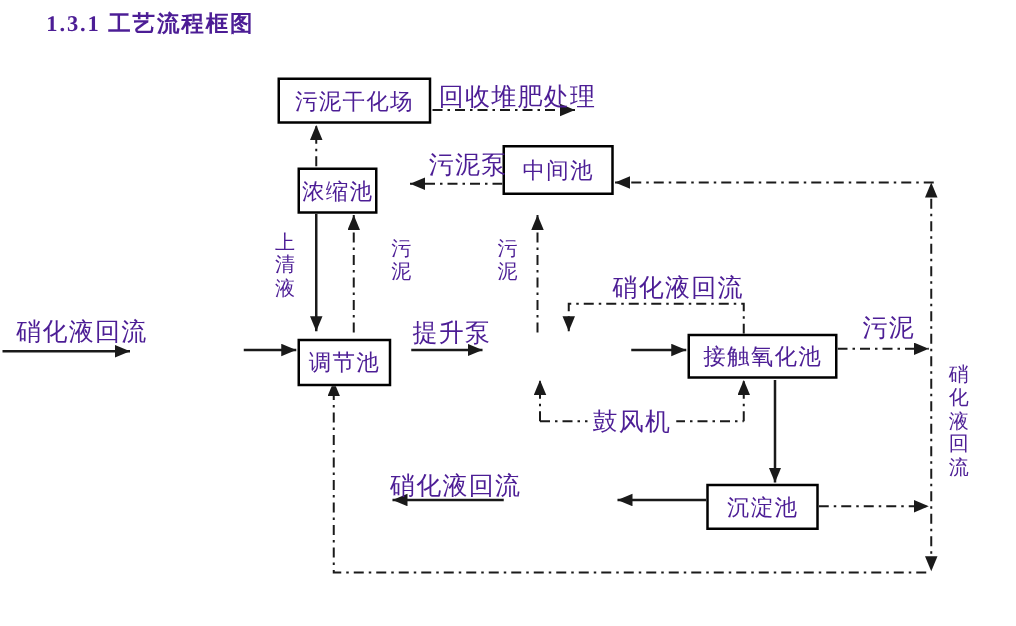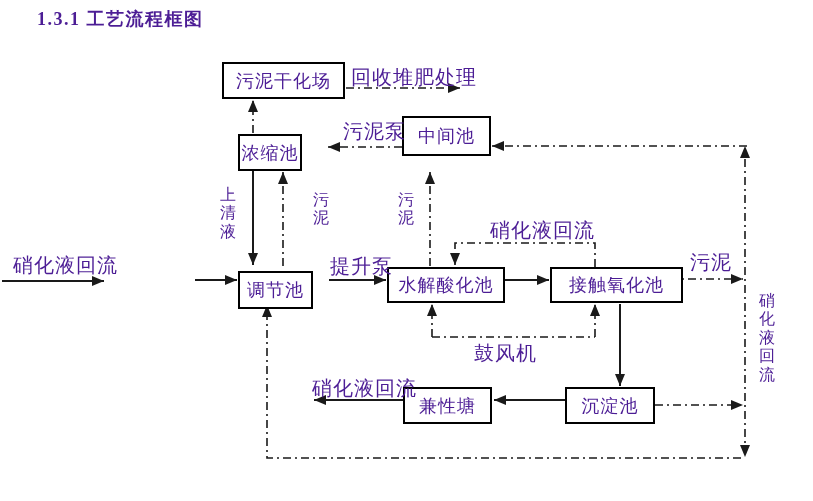--- a/index.html
+++ b/index.html
@@ -12,21 +12,21 @@
     letter-spacing:1.5px;white-space:nowrap;
   }
   .node{
     position:absolute;box-sizing:border-box;border:2px solid #000000;background:#ffffff;
     display:flex;align-items:center;justify-content:center;
     font-size:18px;letter-spacing:1px;white-space:nowrap;z-index:2;
   }
   .lbl{
     position:absolute;font-size:20px;letter-spacing:1px;white-space:nowrap;z-index:3;
   }
-  .lbl.bg{background:#ffffff;padding:0 4px;margin-top:16px;}
+  .lbl.bg{background:#ffffff;padding:0 4px;}
   .vlbl{
     position:absolute;font-size:16px;width:18px;line-height:1.15;text-align:left;
     word-break:break-all;z-index:3;
   }
   svg.wires{position:absolute;left:0;top:0;z-index:1;}
   .solid{stroke:#1a1a1a;stroke-width:2;fill:none;}
   .dd{stroke:#1a1a1a;stroke-width:1.6;fill:none;stroke-dasharray:8 4 2 4;}
   .ah{fill:#1a1a1a;stroke:none;}
 </style>
 </head>
@@ -68,23 +68,21 @@
     <path class="dd" marker-end="url(#ah)" d="M741,458 L267,458 L267,305"></path>
 
     <polygon class="ah" points="745,146 740,158 750,158"></polygon>
     <polygon class="ah" points="745,457 740,445 750,445"></polygon>
   </svg>
 
   <div class="node" style="left:222px;top:62px;width:123px;height:37px">污泥干化场</div>
   <div class="node" style="left:238px;top:134px;width:64px;height:37px">浓缩池</div>
   <div class="node" style="left:402px;top:116px;width:89px;height:40px">中间池</div>
   <div class="node" style="left:238px;top:271px;width:75px;height:38px">调节池</div>
-  <div class="node" style="left:387px;top:267px;width:118px;height:36px">水解酸化池</div>
-  <div class="node" style="left:550px;top:267px;width:133px;height:36px">接触氧化池</div>
-  <div class="node" style="left:403px;top:387px;width:89px;height:37px">兼性塘</div>
+  <div class="node" style="left:550px;top:267px;width:120px;height:36px">接触氧化池</div>
   <div class="node" style="left:565px;top:387px;width:90px;height:37px">沉淀池</div>
 
   <div class="lbl" style="left:13px;top:252px">硝化液回流</div>
   <div class="lbl" style="left:351px;top:64px">回收堆肥处理</div>
   <div class="lbl" style="left:343px;top:118px">污泥泵</div>
   <div class="vlbl" style="left:220px;top:186px">上清液</div>
   <div class="vlbl" style="left:313px;top:191px">污泥</div>
   <div class="vlbl" style="left:398px;top:191px">污泥</div>
   <div class="lbl" style="left:330px;top:253px">提升泵</div>
   <div class="lbl" style="left:490px;top:217px">硝化液回流</div>

